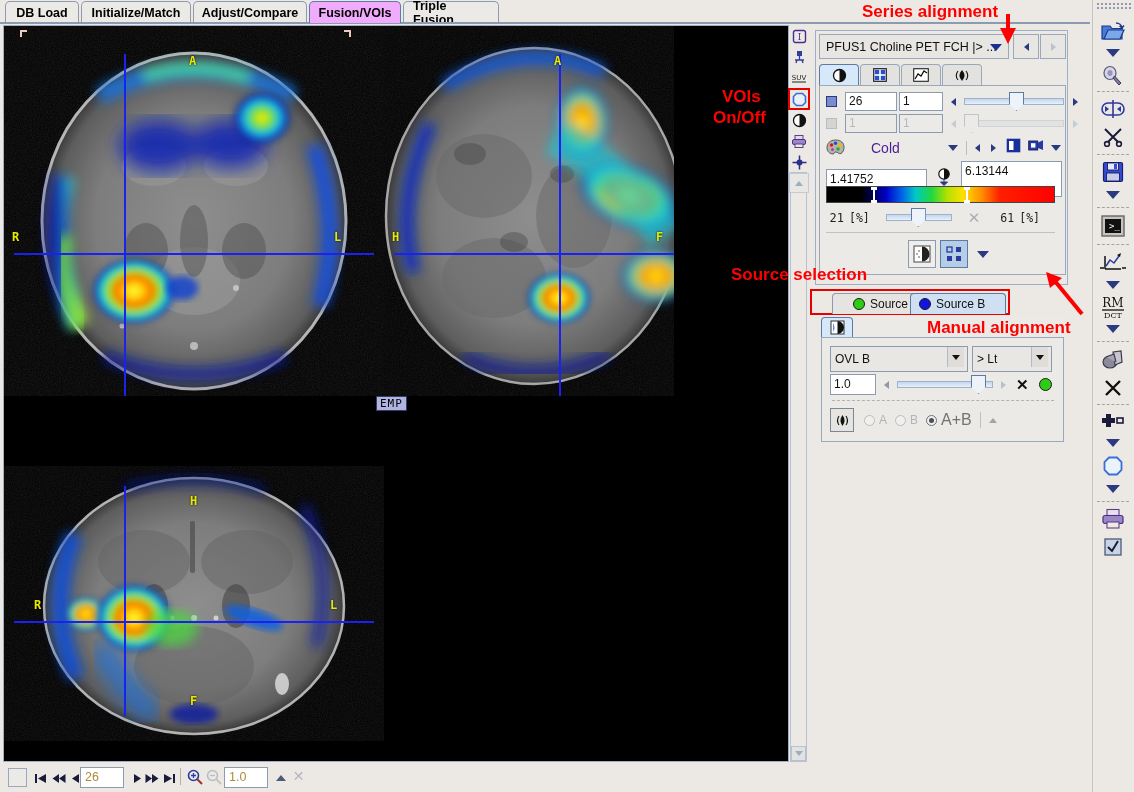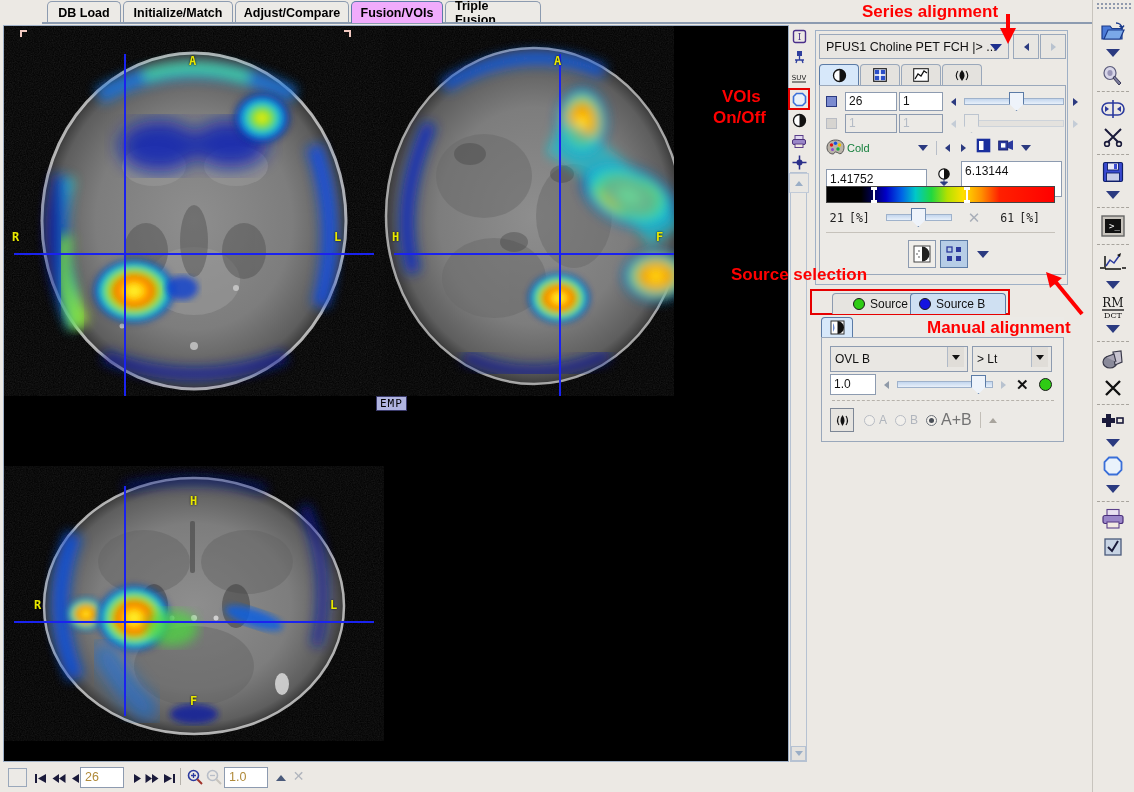--- a/index.html
+++ b/index.html
@@ -9,21 +9,20 @@
     background: #eceae6;
     font-family: "Liberation Sans", sans-serif;
     overflow: hidden;
   }
   #app { position: relative; width: 1134px; height: 792px; background: #ece9e4; }
 
   
   #tabbar {
     position: absolute; left: 0; top: 0; width: 1090px; height: 23px;
     background: #ece9e4;
-    margin-left: 42px;
   }
   .tab {
     position: absolute; top: 1px; height: 22px;
     background: #eceae6;
     border: 1px solid #8c9bb0;
     border-bottom: none;
     border-radius: 5px 5px 0 0;
     font-size: 12.5px; font-weight: bold; color: #000;
     display: flex; align-items: center; justify-content: center;
     padding: 0 9px;
@@ -578,21 +577,21 @@
 
       <div class="frow" style="top:52px;">
         <svg width="19" height="18" viewBox="0 0 19 18">
           <path d="M9.5 1 C4 1 1 4.5 1 8.6 C1 12.5 4 15 7 15 C8.5 15 8 13 9.5 13 C12 13 13 15.5 15 14.5 C17.5 13.2 18 10 18 8.2 C18 4 15 1 9.5 1Z" fill="#b9b3a8" stroke="#4a4a4a" stroke-width="0.9"></path>
           <circle cx="5.5" cy="6" r="1.7" fill="#e01414"></circle>
             <circle cx="9.5" cy="4.2" r="1.7" fill="#1450e0"></circle>
           <circle cx="13.5" cy="6" r="1.7" fill="#f0c000"></circle>
             <circle cx="12" cy="10" r="1.7" fill="#14b040"></circle>
           <circle cx="6.5" cy="10.5" r="1.5" fill="#8a4ad0"></circle>
         </svg>
-        <span style="margin-left:2px;font-size:11px;color:#15803d;">Cold</span>
+        <span style="margin-left:26px;font-size:14px;color:#4c1d95;">Cold</span>
         <span style="margin-left:48px;display:flex;align-items:center;">
             <i class="tri dn" style="border-top-color:#2b3a80;border-left-width:5px;border-right-width:5px;border-top-width:6px;"></i>
           </span>
         <span style="margin-left:8px;border-left:1px solid #b8bec8;height:14px;"></span>
         <span style="margin-left:8px;display:flex;align-items:center;">
             <i class="tri lf" style="border-right-color:#2b3a80;"></i>
           </span>
         <span style="margin-left:11px;display:flex;align-items:center;">
             <i class="tri rt" style="border-left-color:#2b3a80;"></i>
           </span>

